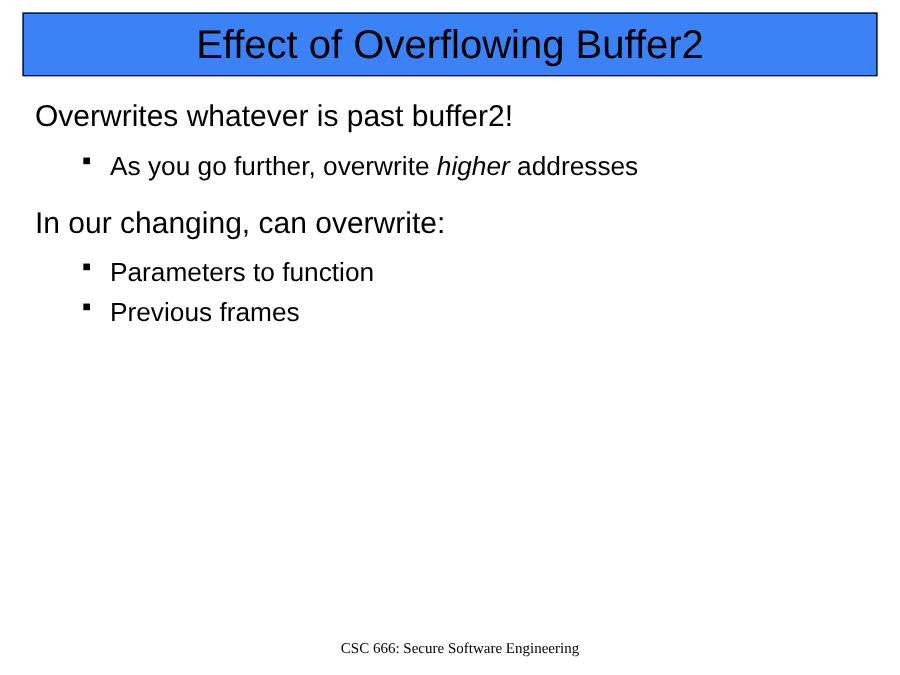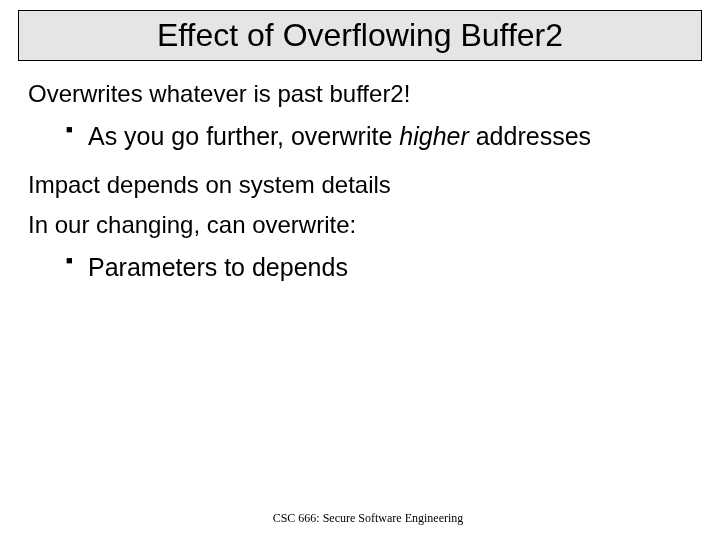--- a/index.html
+++ b/index.html
@@ -6,21 +6,21 @@
   body {
     width: 720px;
     height: 540px;
     background: #ffffff;
     font-family: Arial, Helvetica, sans-serif;
     color: #000;
     position: relative;
   }
   .title-bar {
     margin: 10px 18px 0 18px;
-    background: #e5e5e5;
+    background: #3b82f6;
     border: 1px solid #000;
     padding: 6px 10px;
     text-align: center;
   }
   .title-bar h1 {
     font-size: 32px;
     font-weight: normal;
   }
   .content {
     padding: 18px 16px 0 28px;
@@ -29,21 +29,21 @@
     font-size: 24px;
     margin-bottom: 10px;
     line-height: 1.25;
   }
   .sub-list {
     list-style: none;
     padding-left: 38px;
     margin-bottom: 16px;
   }
   .sub-list li {
-    font-size: 25px;
+    font-size: 21px;
     line-height: 1.4;
     position: relative;
     padding-left: 22px;
     margin-bottom: 2px;
   }
   .sub-list li::before {
     content: "■";
     position: absolute;
     left: 0;
     top: 3px;
@@ -68,20 +68,20 @@
 </div>
 
 <div class="content">
   <div class="point">Overwrites whatever is past buffer2!</div>
   <ul class="sub-list">
     <li>
       <span>As you go further, overwrite </span><span class="italic">higher</span><span> addresses</span>
     </li>
   </ul>
 
-  <div class="point">Impact depends on system details</div>
   <div class="point">In our changing, can overwrite:</div>
   <ul class="sub-list">
-    <li>Parameters to depends</li>
+    <li>Parameters to function</li>
+    <li>Previous frames</li>
   </ul>
 </div>
 
 <div class="footer">CSC 666: Secure Software Engineering</div>
 
 </body></html>

